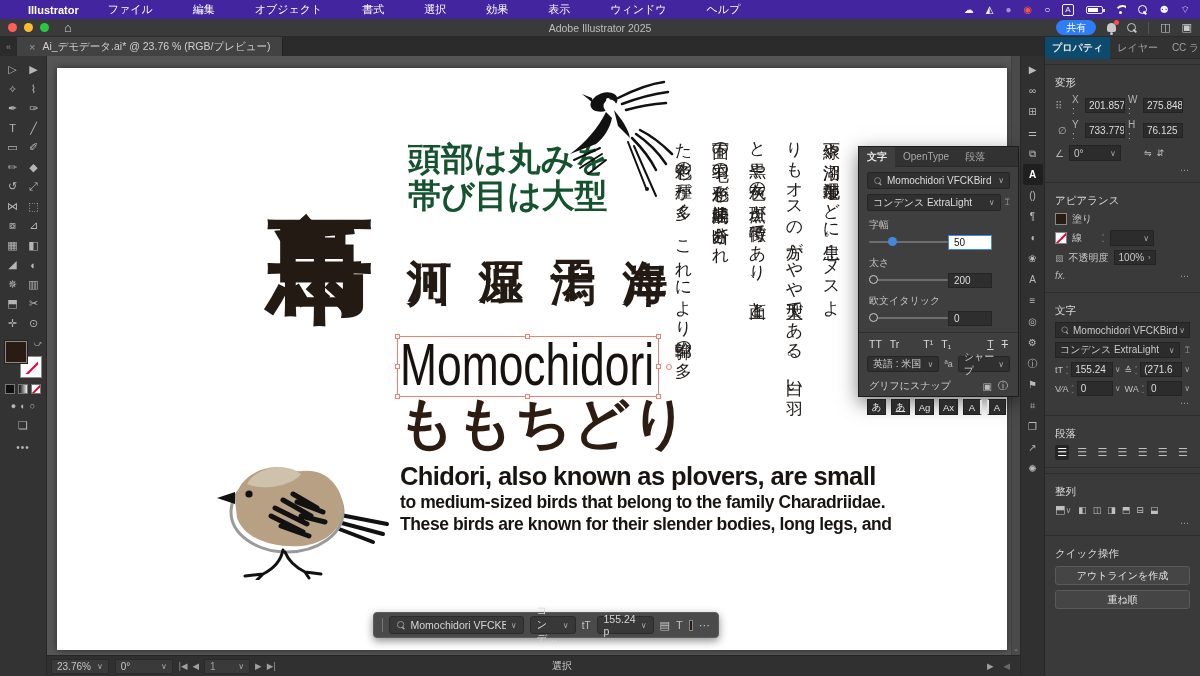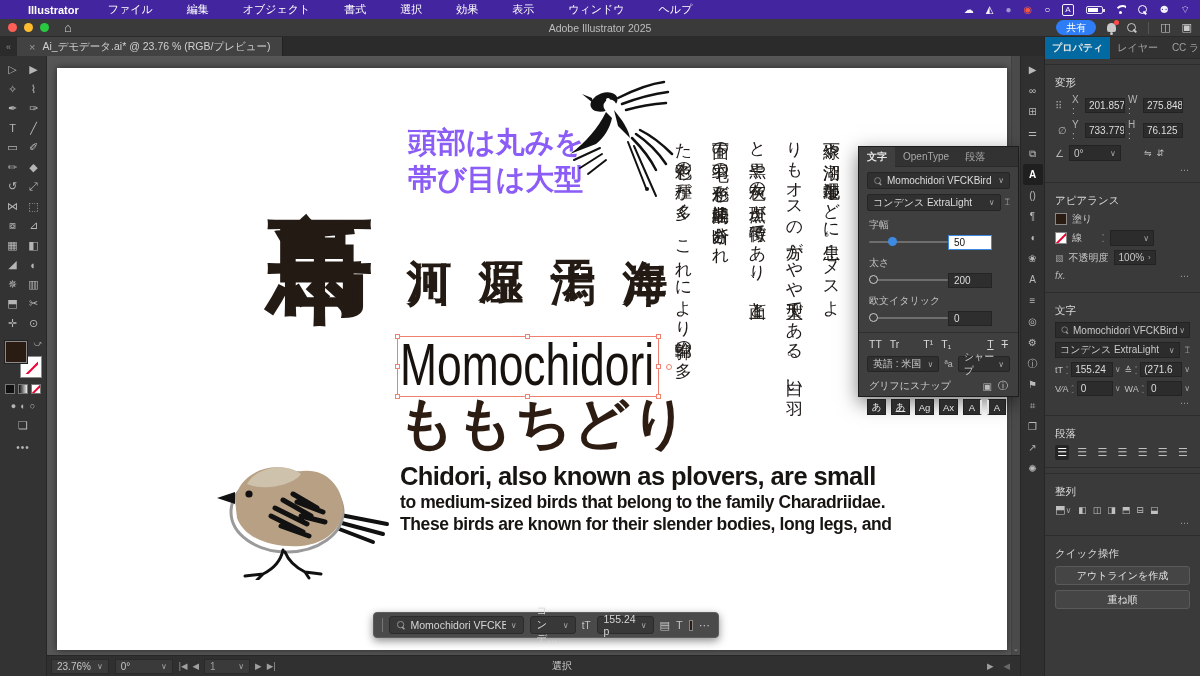--- a/index.html
+++ b/index.html
@@ -6,21 +6,21 @@
   html,body{width:1200px;height:676px;overflow:hidden}
   body{font-family:"Liberation Sans","DejaVu Sans",sans-serif;background:#3a3a3a;color:#d6d6d6;
        -webkit-font-smoothing:antialiased}
   .app{position:relative;width:1200px;height:676px;background:#3a3a3a;font-size:11px}
 
   
   .menubar{position:absolute;left:0;top:0;width:1200px;height:19px;background:#43269f;
            display:flex;align-items:center;color:#fff;font-size:11px;padding:0 10px;gap:0}
   .apple{font-size:12px;margin:0 14px 0 4px;line-height:19px}
   .mname{font-weight:bold;margin-right:18px}
-  .mitems{display:flex;gap:12px}
+  .mitems{display:flex;gap:18px}
   .mitems .mitem{padding:0 11px;line-height:19px;font-size:11px;cursor:default}
   .mb-right{margin-left:auto;display:flex;align-items:center;gap:12px;font-size:10px}
   .mb-icon{opacity:.95;line-height:19px}
   .ime-box{border:1px solid #fff;border-radius:2px;font-size:8px;padding:0 2px;line-height:10px}
   .batt{width:17px;height:8px;border:1px solid rgba(255,255,255,.85);border-radius:2px;position:relative}
   .batt::before{content:"";position:absolute;left:1px;top:1px;bottom:1px;width:10px;background:#fff}
   .batt::after{content:"";position:absolute;right:-3px;top:2px;width:2px;height:3px;background:rgba(255,255,255,.85)}
   .wifi{width:11px;height:9px;position:relative;overflow:hidden}
   .wifi::before{content:"";position:absolute;left:0;top:0;width:11px;height:11px;border:2px solid #fff;border-radius:50%;
                 clip-path:polygon(0 0,100% 0,50% 55%)}
@@ -75,21 +75,21 @@
   .tb-more{margin-top:10px;color:#b5b5b5;font-size:10px;letter-spacing:1px}
 
   
   .canvas{position:absolute;left:47px;top:56px;width:973px;bottom:21px;background:#565656;overflow:hidden}
   .artboard{position:absolute;left:10px;top:12px;width:950px;height:582px;background:#fff;
             box-shadow:0 0 7px rgba(0,0,0,.55)}
   .vscroll{position:absolute;right:0;top:0;width:9px;bottom:0;background:#4a4a4a;border-left:1px solid #404040}
   .vscroll .vchev{position:absolute;bottom:2px;left:1px;color:#9a9a9a;font-size:7px}
   .big-kanji{position:absolute;left:201px;top:70px;writing-mode:vertical-rl;font-size:106px;line-height:128px;
              letter-spacing:-6px;font-weight:600;color:#241a14}
-  .headline{position:absolute;left:351px;top:56px;font-size:29px;line-height:37px;font-weight:600;color:#8b5cf6}
+  .headline{position:absolute;left:351px;top:72px;font-size:33px;line-height:37px;font-weight:600;color:#14532d}
   .words{position:absolute;left:348px;top:156px;display:flex;gap:24px}
   .words .vword{writing-mode:vertical-rl;font-size:45px;line-height:48px;font-weight:600;letter-spacing:2px;color:#241a14}
   .vpara{position:absolute;left:608px;top:62px;height:322px;writing-mode:vertical-rl;color:#1f1b18}
   .vpara .vcol{display:block;font-size:17px;line-height:37px;letter-spacing:.5px;font-weight:400;
                transform:scale(1,1);height:322px}
   .latin-name{position:absolute;left:343px;top:262px;font-size:60px;font-weight:400;color:#17120e;
               transform:scale(.74,1);transform-origin:left top;white-space:nowrap;letter-spacing:0px}
   .selbox{position:absolute;left:340px;top:268px;width:262px;height:61px;border:1px solid #f0806f}
   .h{position:absolute;width:5px;height:5px;background:#fff;border:1px solid #f0806f}
   .rot-h{position:absolute;width:6px;height:6px;border:1px solid #f0806f;border-radius:50%;background:#fff}
@@ -154,21 +154,21 @@
   .dock{position:absolute;left:1020px;top:56px;width:24px;bottom:0;background:#303030;border-left:1px solid #262626;
         display:flex;flex-direction:column;align-items:center;padding-top:3px}
   .dock .dock-icon{width:20px;height:21px;display:flex;align-items:center;justify-content:center;color:#b9b9b9;font-size:10px}
   .dock .dock-icon.active{background:#1f1f1f;color:#fff;border-radius:2px;font-weight:bold}
 
   
   .props{position:absolute;left:1044px;top:37px;width:156px;bottom:0;background:#3a3a3a;border-left:1px solid #262626;
          font-size:10px;color:#c9c9c9}
   .pp-tabs{display:flex;gap:0;height:22px;align-items:center;background:#323232;border-bottom:1px solid #2a2a2a}
   .pp-tabs .tab{padding:0 7px;line-height:22px;color:#a0a0a0;font-size:10px;white-space:nowrap}
-  .pp-tabs .tab.active{background:#0369a1;color:#e6e6e6;font-weight:bold}
+  .pp-tabs .tab.active{background:#0c4a6e;color:#e6e6e6;font-weight:bold}
   .pp-sec{padding:6px 10px 2px 10px}
   .pp-title{color:#d9d9d9;font-size:10.5px;margin-bottom:4px}
   .pp-div{height:1px;background:#2d2d2d;margin:5px 0}
   .xf{display:grid;grid-template-columns:14px 10px 40px 12px 40px;align-items:center;gap:3px;margin:3px 0}
   .fld{background:#2c2c2c;border:1px solid #232323;height:15px;display:flex;align-items:center;padding:0 3px;
        color:#ddd;overflow:hidden;white-space:nowrap}
   .anchor{color:#9a9a9a;font-size:10px}
   .lab{color:#b3b3b3}
   .pp-row{display:flex;align-items:center;gap:5px;margin:4px 0}
   .pp-dots{color:#9a9a9a;text-align:right;letter-spacing:1px;font-size:9px;margin-top:2px}

